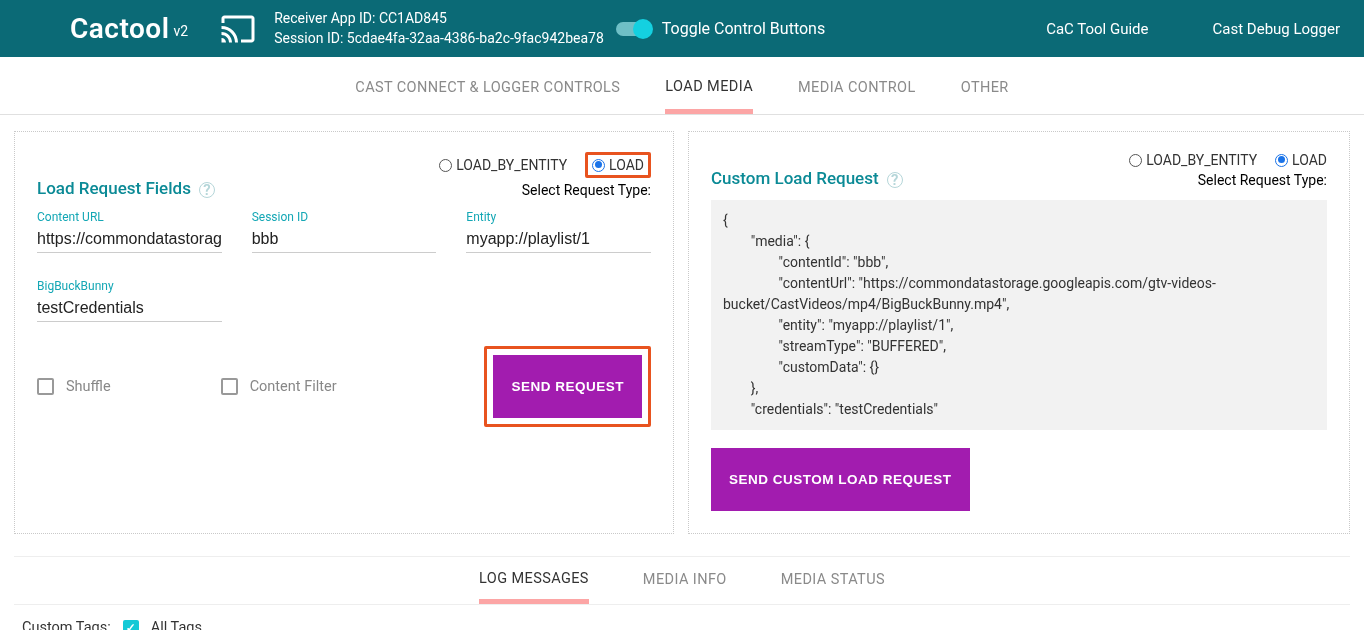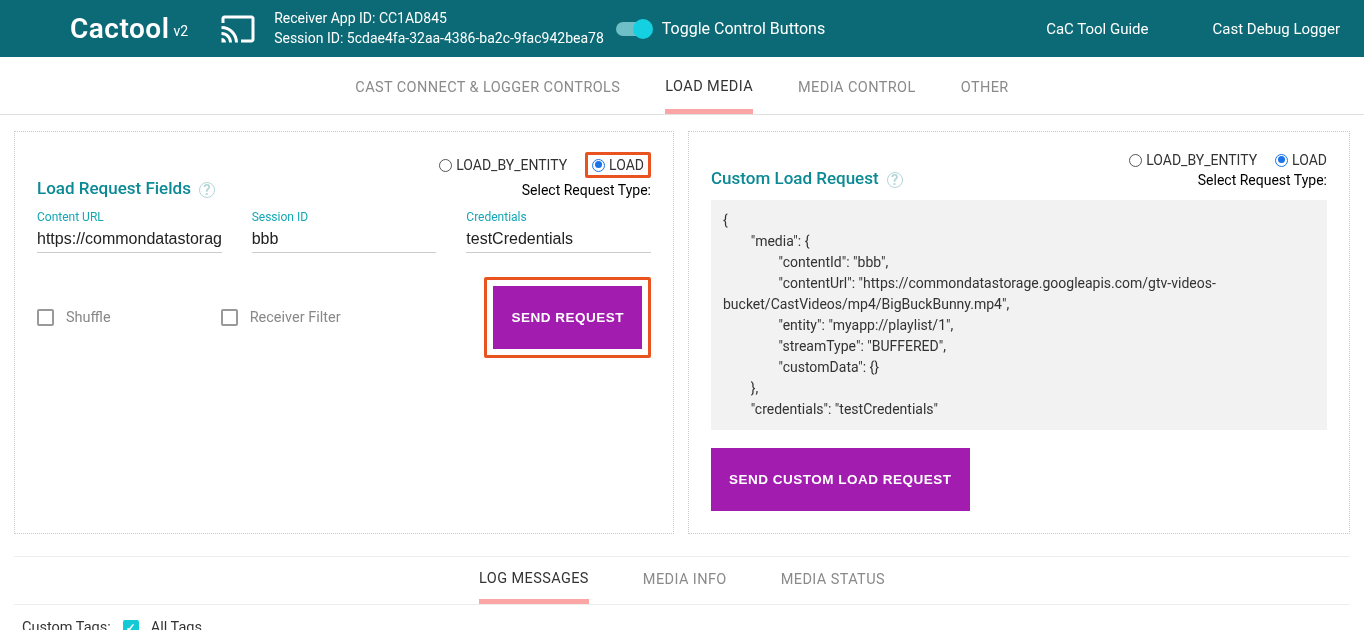--- a/index.html
+++ b/index.html
@@ -154,34 +154,38 @@
     <div class="fields-grid">
       <div>
         <div class="field-label">Content URL</div>
         <input class="field-input" value="https://commondatastorage.googleapis.com/gtv-videos" style="">
       </div>
       <div>
         <div class="field-label">Session ID</div>
         <input class="field-input" value="bbb" style="">
       </div>
       <div>
-        <div class="field-label">Credentials</div>
+        <div class="field-label">Entity</div>
+        <input class="field-input" value="myapp://playlist/1" style="">
+      </div>
+      <div>
+        <div class="field-label">BigBuckBunny</div>
         <input class="field-input" value="testCredentials" style="">
       </div>
     </div>
 
     <div style="display:flex; align-items:center;">
       <div class="checks-row" style="flex:1;">
         <div class="check-item">
           <div class="checkbox"></div>
           <span>Shuffle</span>
         </div>
         <div class="check-item">
           <div class="checkbox"></div>
-          <span>Receiver Filter</span>
+          <span>Content Filter</span>
         </div>
       </div>
       <div class="send-btn-wrap">
         <button class="btn">SEND REQUEST</button>
       </div>
     </div>
   </div>
 
   <div class="panel">
     <div class="panel-header">

